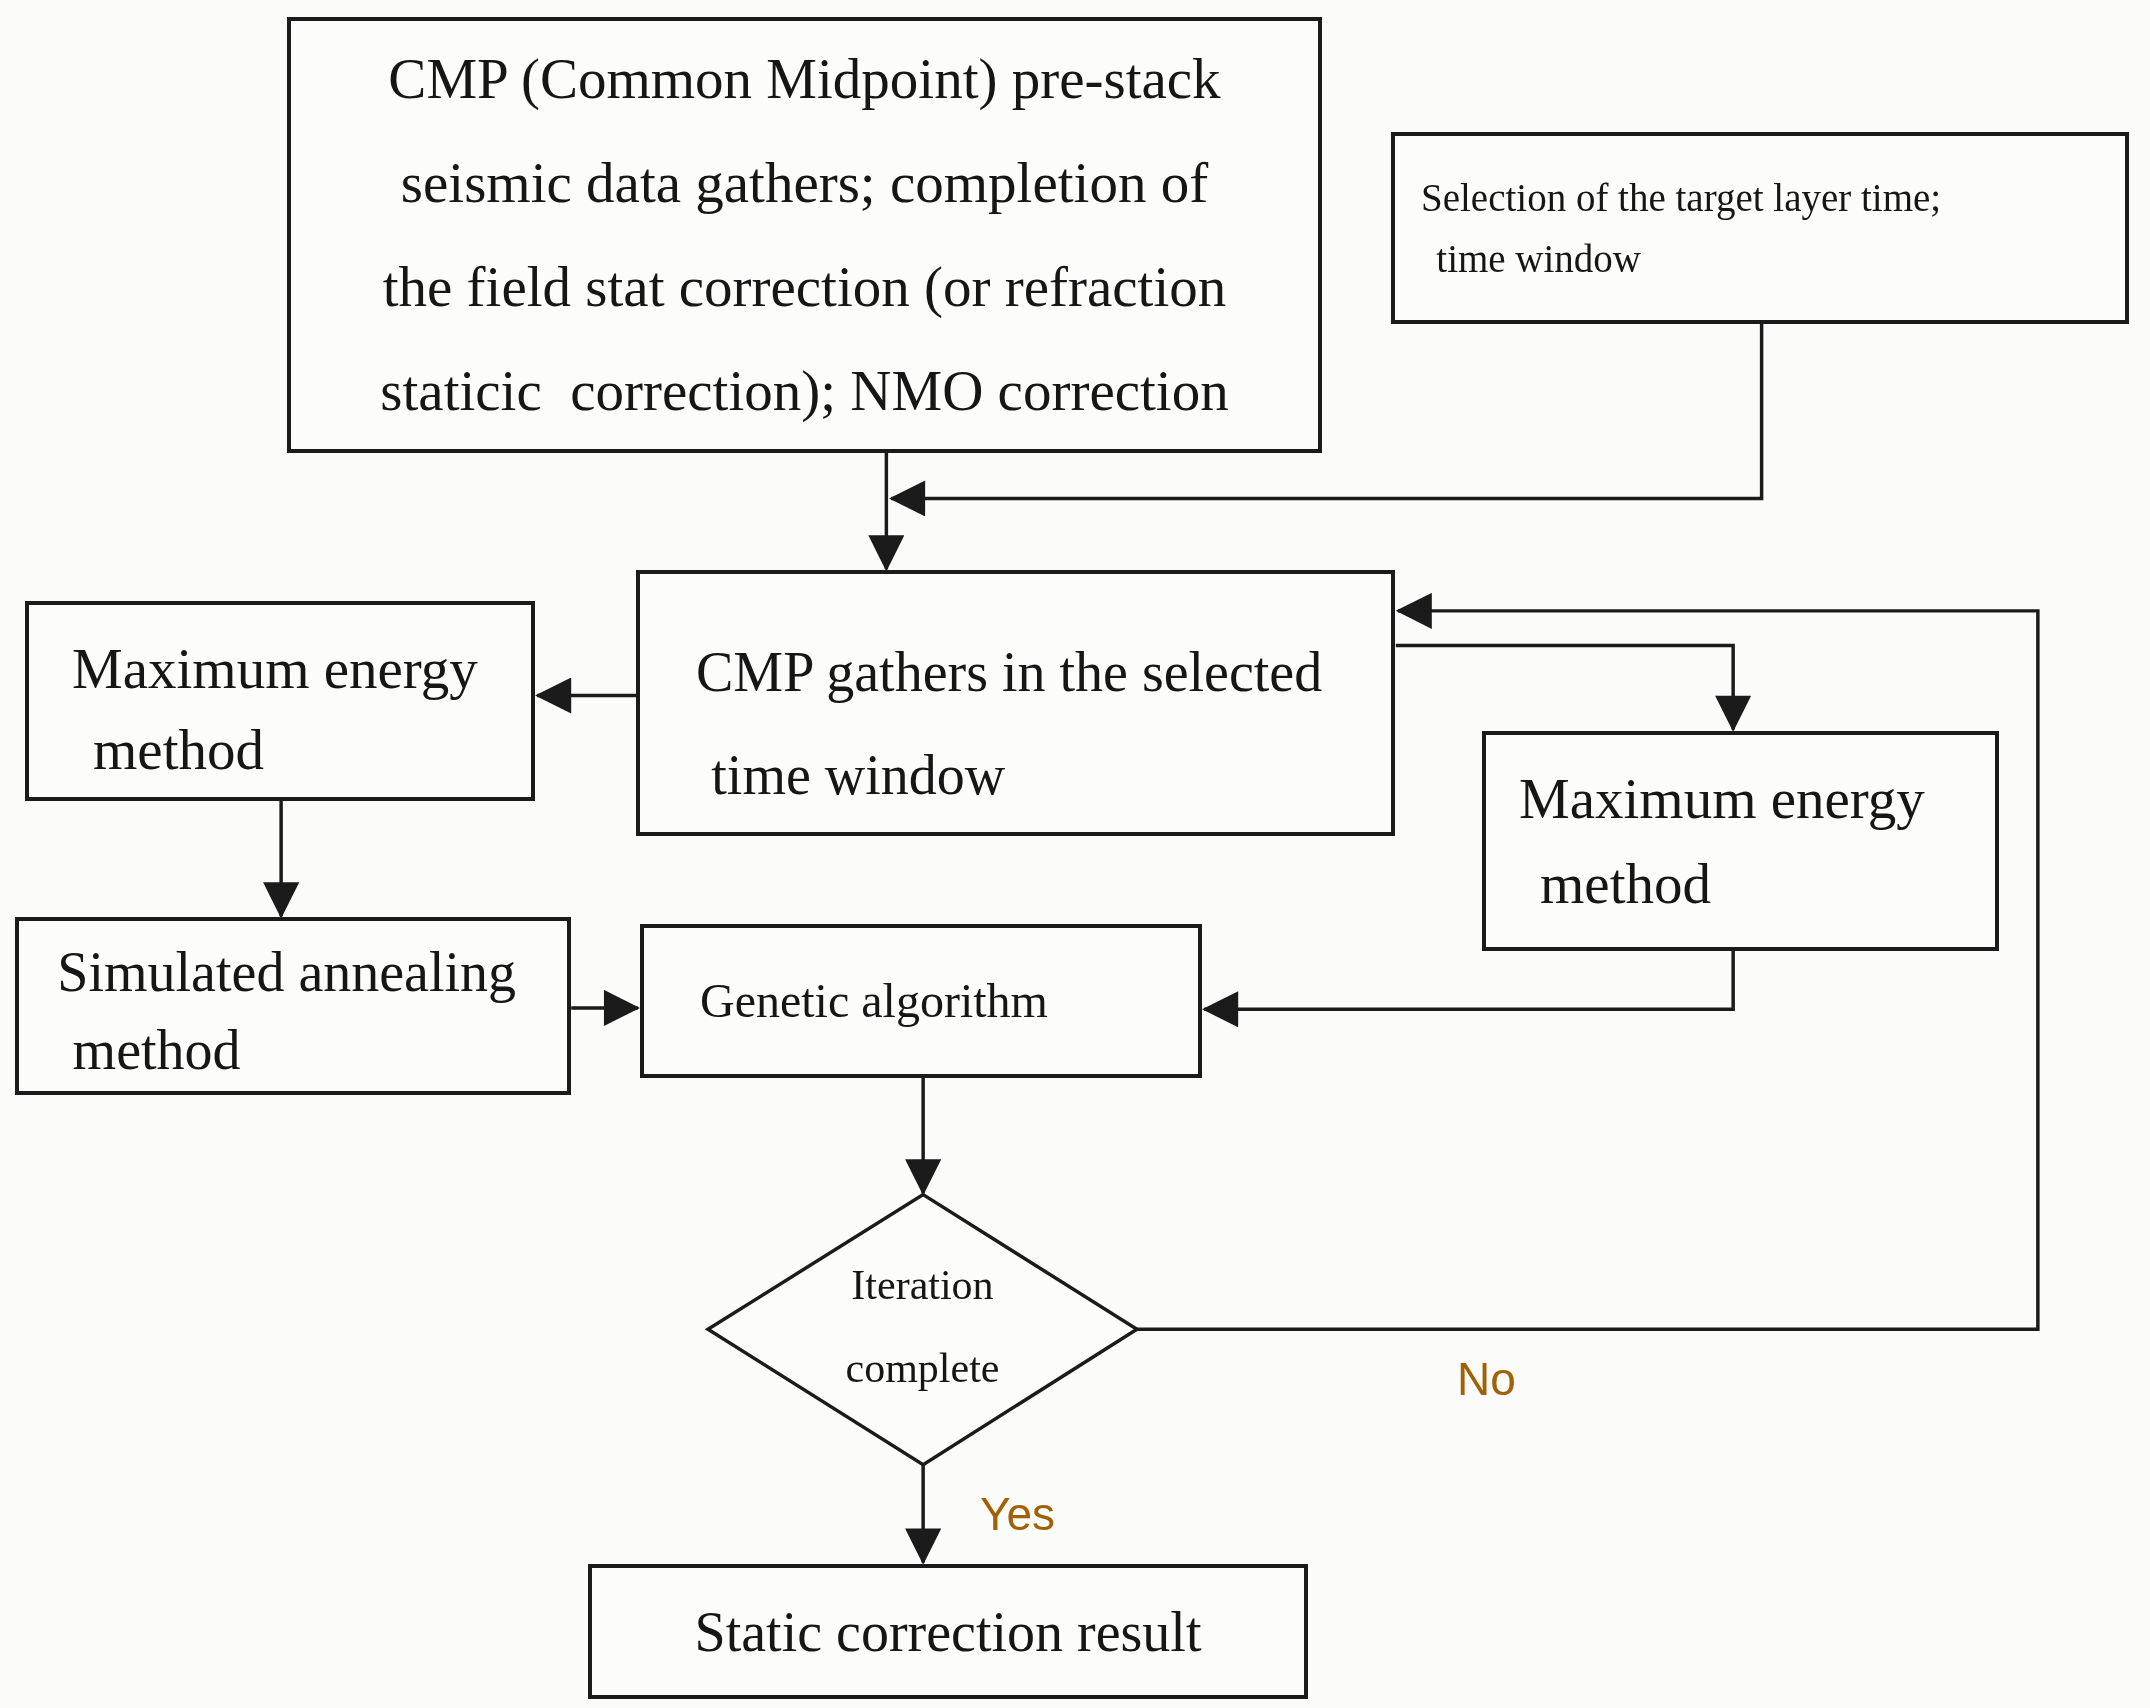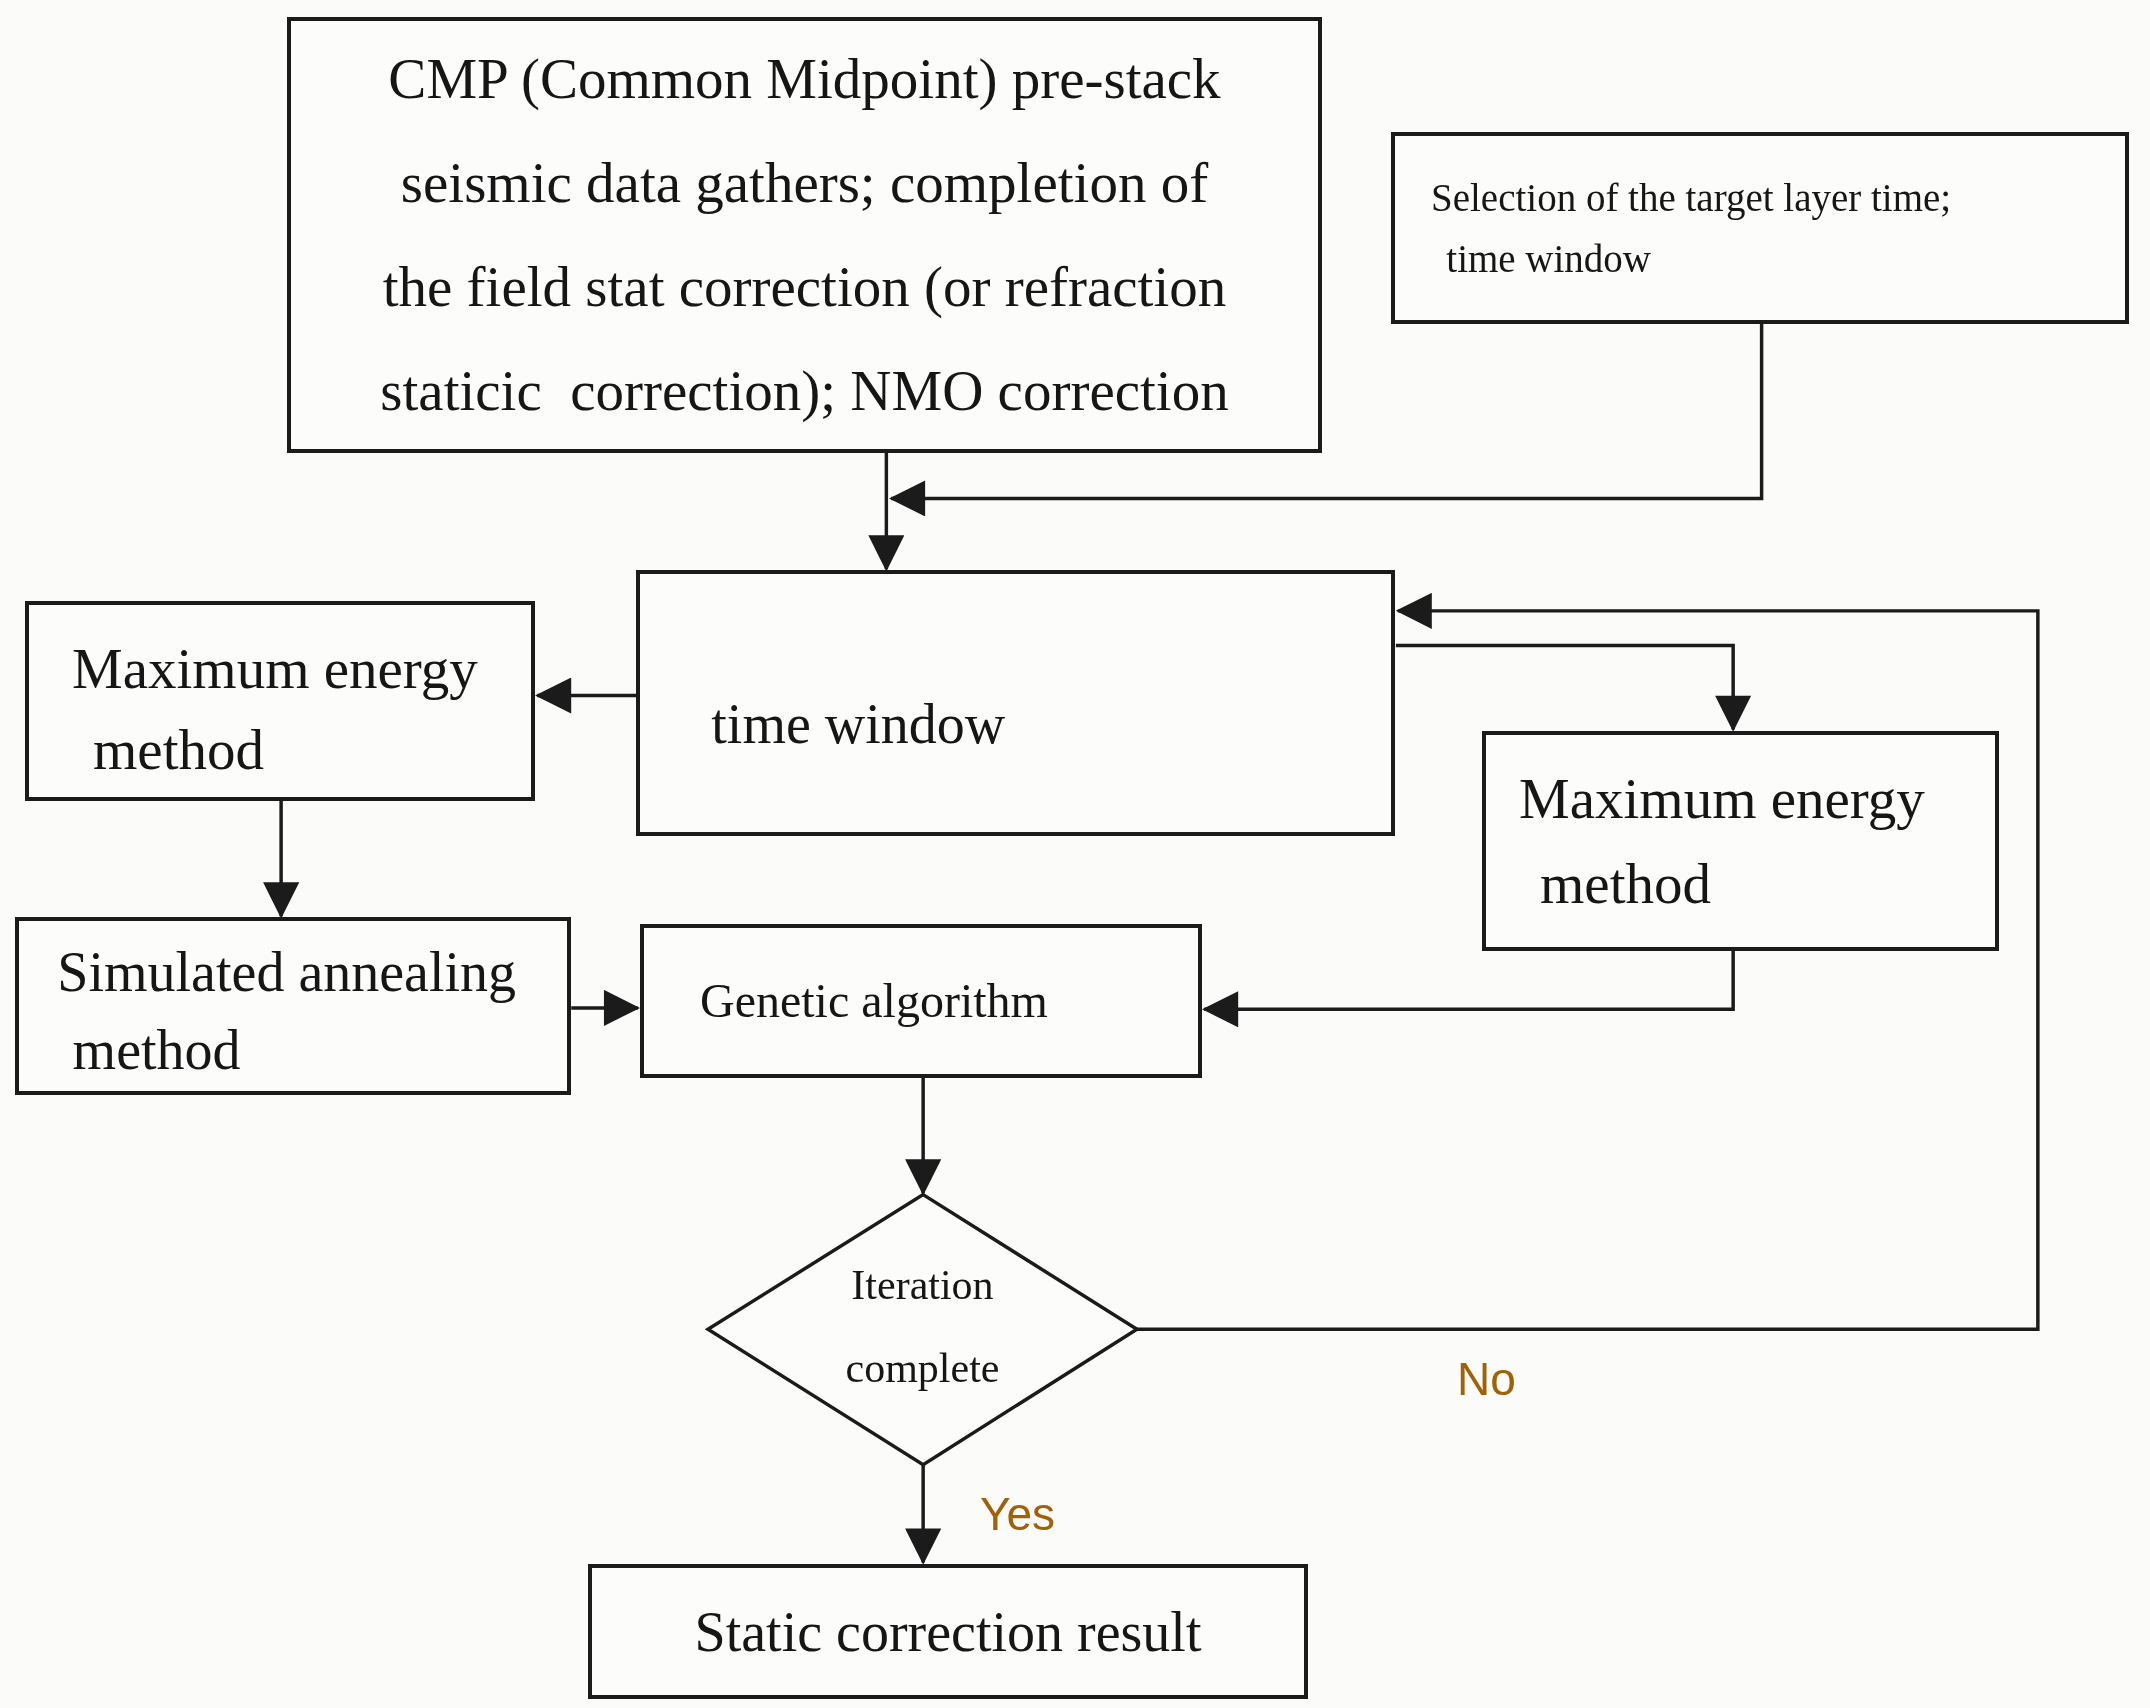--- a/index.html
+++ b/index.html
@@ -18,21 +18,21 @@
     border:4.9px solid #1b1b1b;
     box-sizing:border-box;
     display:flex;flex-direction:column;justify-content:center;
     font-size:57px;
     line-height:104px;
     color:#161616;
   }
   .node span{display:block;white-space:pre;}
   
   .b-prestack{left:287px;top:16.7px;width:1035px;height:436px;text-align:center;line-height:104px;font-size:57px;}
-  .b-selection{left:1391px;top:132px;width:738px;height:192px;border-width:4.2px;font-size:39px;line-height:61px;padding-left:36px;justify-content:center;}
+  .b-selection{left:1391px;top:132px;width:738px;height:192px;border-width:4.2px;font-size:39px;line-height:61px;padding-left:26px;justify-content:center;}
   .b-gathers{left:636px;top:570px;width:759px;height:266px;font-size:56px;line-height:103px;padding-left:56px;padding-top:42px;}
   .b-maxleft{left:25px;top:601px;width:510px;height:200px;border-width:4.2px;font-size:57px;line-height:81px;padding-left:43px;padding-top:15.3px;}
   .b-maxright{left:1482px;top:731px;width:517px;height:220px;font-size:57px;line-height:85px;padding-left:33px;}
   .b-sim{left:15.3px;top:917px;width:556px;height:178px;border-width:4.2px;font-size:56px;line-height:78px;padding-left:38px;padding-top:9.7px;}
   .b-genetic{left:640px;top:924px;width:562px;height:154px;font-size:48px;padding-left:56px;}
   .b-static{left:588px;top:1564px;width:720px;height:135px;font-size:56px;text-align:center;}
   .indent2{padding-left:21px;}
   .indent2-sm{padding-left:15.3px;}
   
   .diamond-text{
@@ -64,20 +64,21 @@
     <span>the field stat correction (or refraction</span>
     <span>staticic  correction); NMO correction</span>
   </div>
 
   <div class="node b-selection">
     <span>Selection of the target layer time;</span>
     <span class="indent2-sm">time window</span>
   </div>
 
   <div class="node b-gathers">
+    <span>CMP gathers in the selected</span>
     <span class="indent2-sm">time window</span>
   </div>
 
   <div class="node b-maxleft">
     <span>Maximum energy</span>
     <span class="indent2">method</span>
   </div>
 
   <div class="node b-maxright">
     <span>Maximum energy</span>

